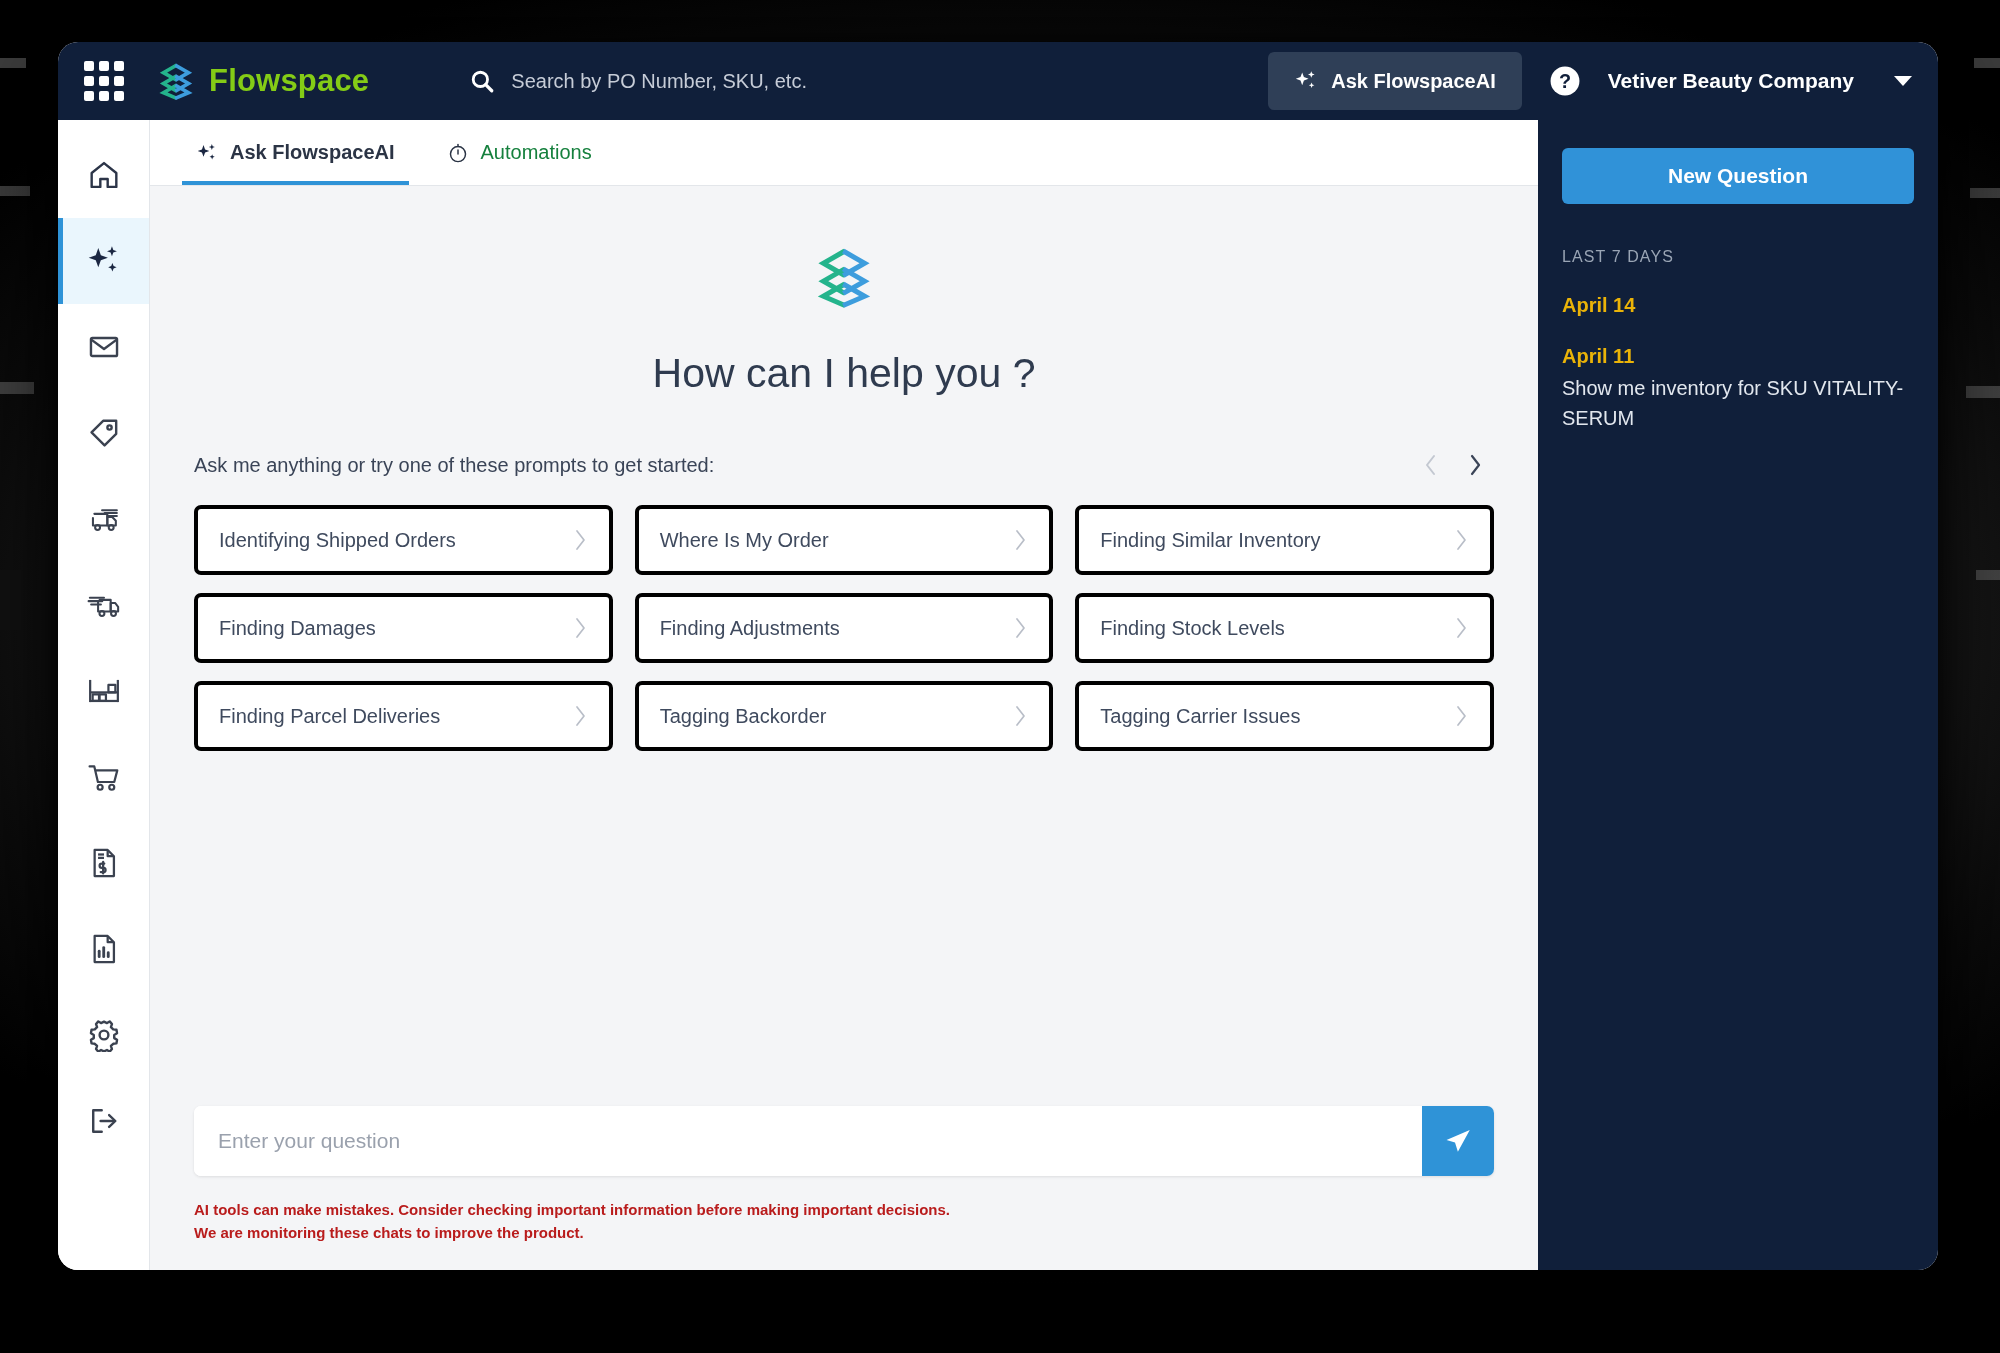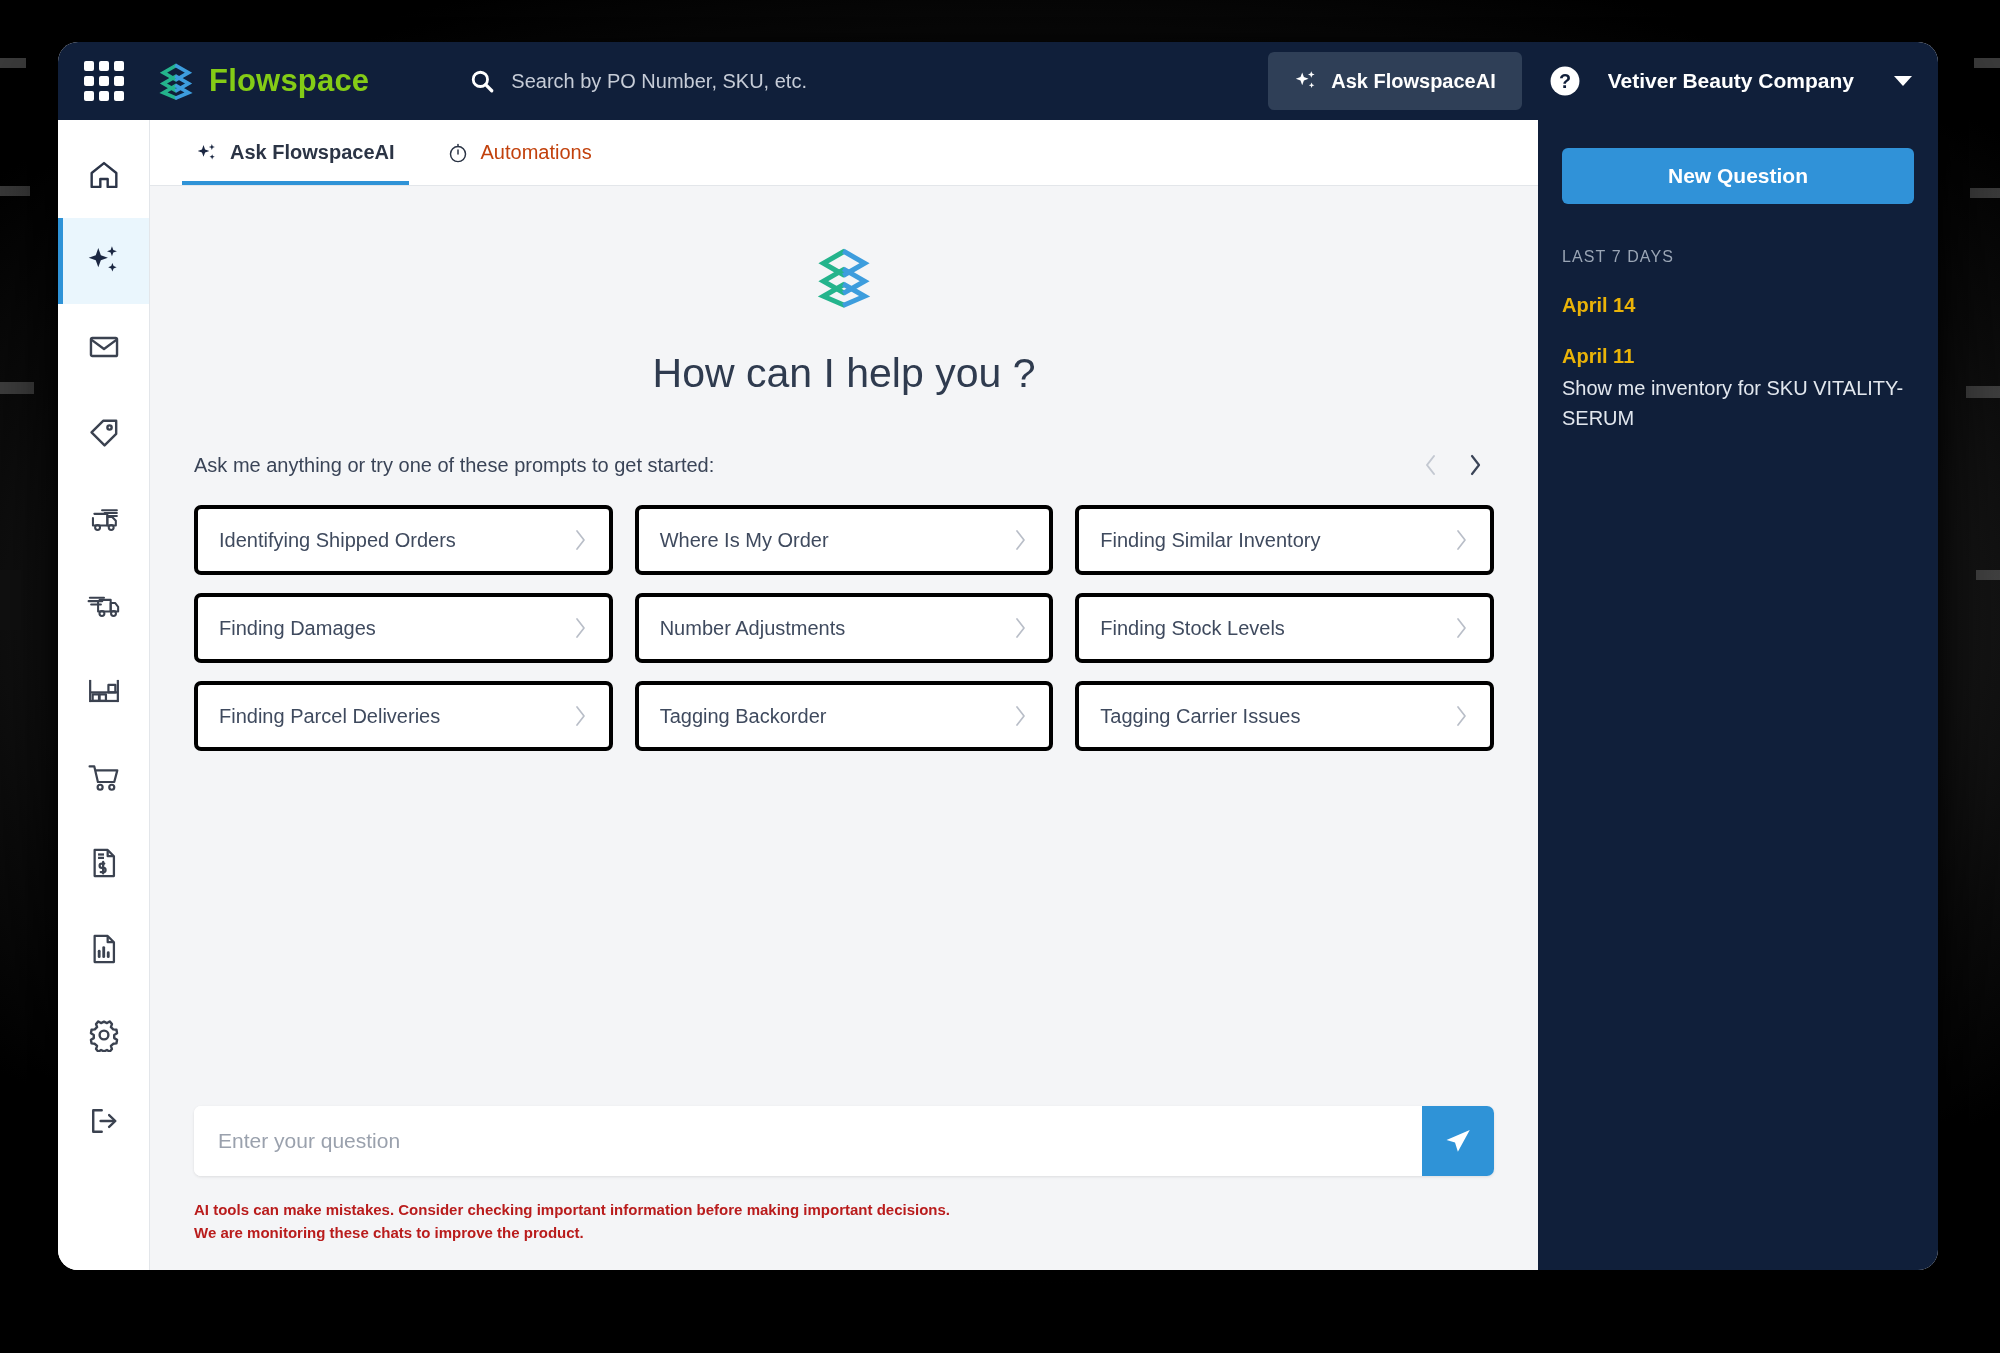--- a/index.html
+++ b/index.html
@@ -203,21 +203,21 @@
     align-items: center;
     gap: 12px;
     padding: 0 14px;
     font-size: 20px;
     color: #2b3445;
     cursor: pointer;
     position: relative;
     font-weight: bold;
     margin-right: 24px;
   }
-  .tab.inactive { font-weight: normal; color: #c2410c; align-items: center; }
+  .tab.inactive { font-weight: normal; color: #15803d; align-items: center; }
   .tab.active::after {
     content: "";
     position: absolute;
     left: 0; right: 0; bottom: 0;
     height: 4px;
     background: #2f93d7;
   }
 
   #center-scroll {
     flex: 1;
@@ -632,21 +632,21 @@
                     <polyline points="3,2 10,11 3,20"></polyline>
                   </svg>
               </div>
               <div class="prompt-card">
                 <span class="label">Finding Damages</span>
                 <svg width="13" height="22" viewBox="0 0 13 22" fill="none" stroke="#b9bec8" stroke-width="1.7" stroke-linecap="round" stroke-linejoin="round">
                     <polyline points="3,2 10,11 3,20"></polyline>
                   </svg>
               </div>
               <div class="prompt-card">
-                <span class="label">Number Adjustments</span>
+                <span class="label">Finding Adjustments</span>
                 <svg width="13" height="22" viewBox="0 0 13 22" fill="none" stroke="#b9bec8" stroke-width="1.7" stroke-linecap="round" stroke-linejoin="round">
                     <polyline points="3,2 10,11 3,20"></polyline>
                   </svg>
               </div>
               <div class="prompt-card">
                 <span class="label">Finding Stock Levels</span>
                 <svg width="13" height="22" viewBox="0 0 13 22" fill="none" stroke="#b9bec8" stroke-width="1.7" stroke-linecap="round" stroke-linejoin="round">
                     <polyline points="3,2 10,11 3,20"></polyline>
                   </svg>
               </div>

